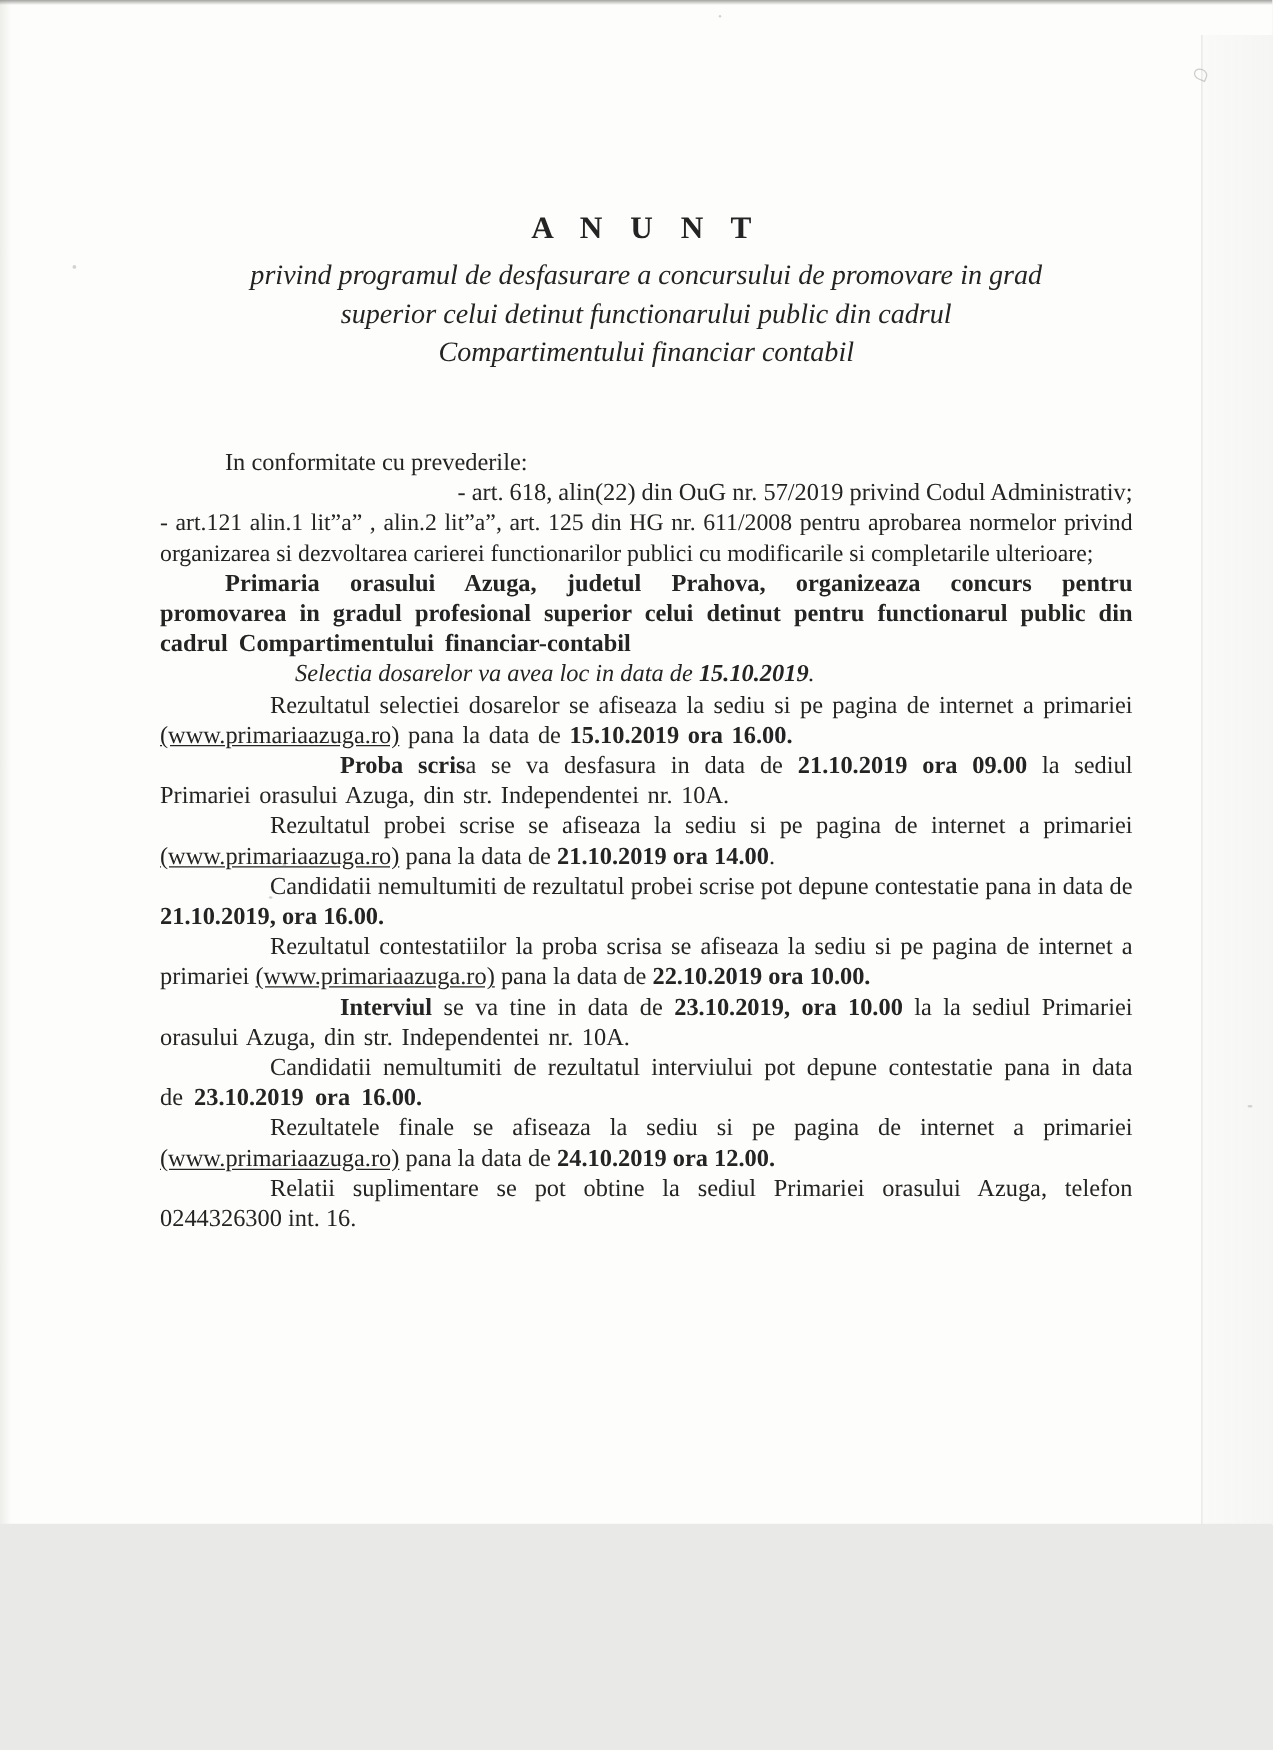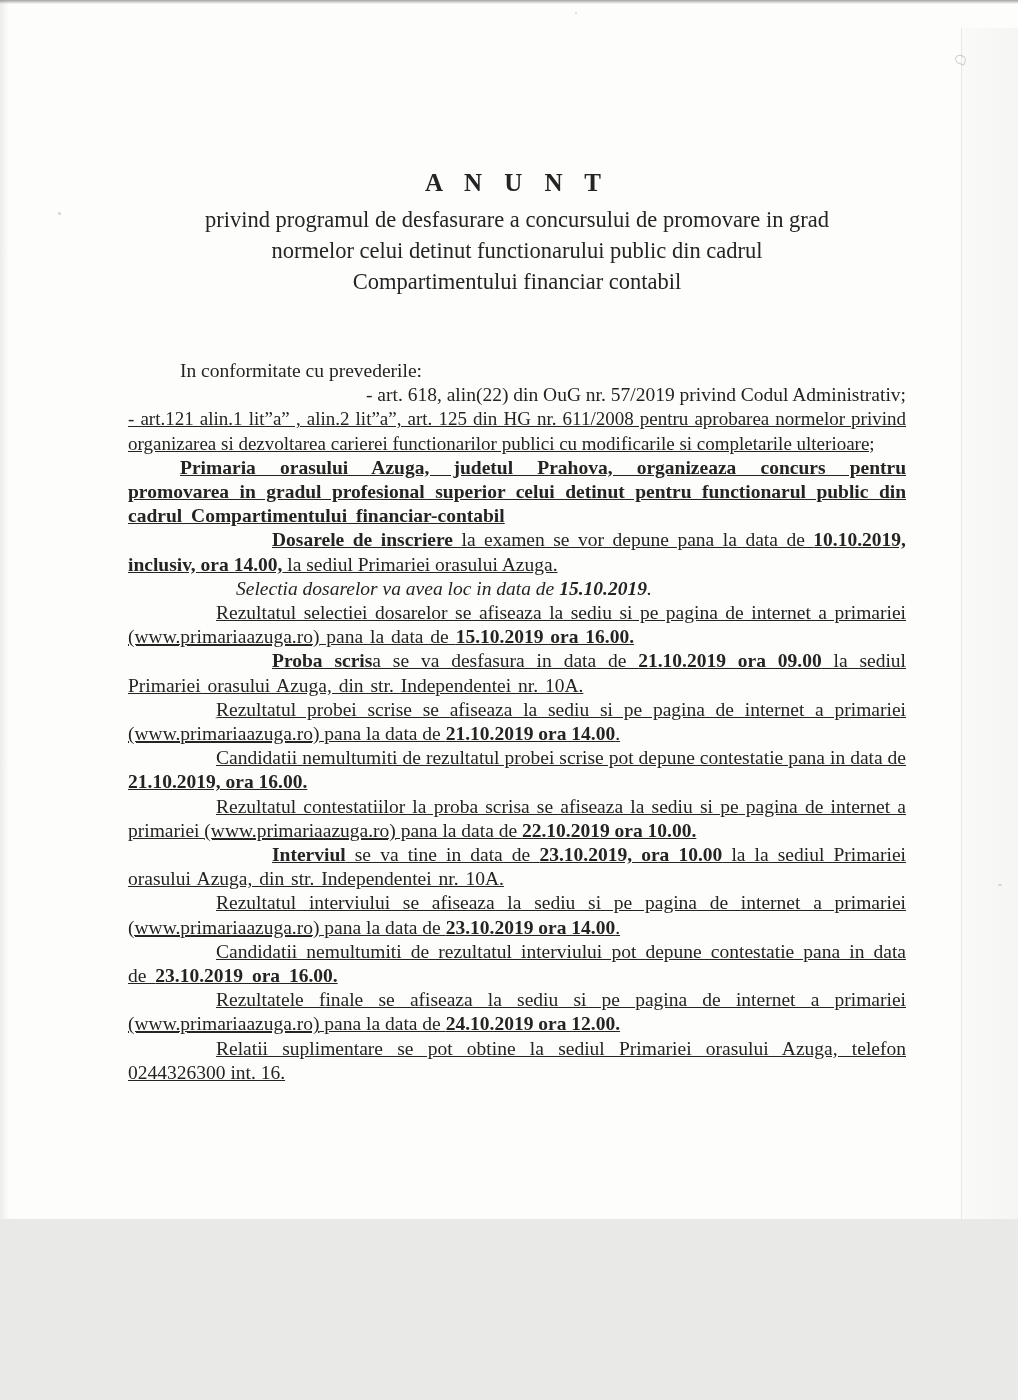--- a/index.html
+++ b/index.html
@@ -21,25 +21,25 @@
     background:linear-gradient(to right, rgba(100,100,95,.02), rgba(100,100,95,.05)); }
   .speck { position:absolute; background:#bdbdb8; border-radius:50%; opacity:.65; }
   .curl { position:absolute; left:955px; top:55px; width:9px; height:7px;
     border:1.5px solid #adada8; border-radius:60% 60% 0 60%;
     transform:rotate(22deg); opacity:.6; background:transparent; }
 
   
   .doc { position:absolute; left:128px; top:168px; width:778px; }
   .title { margin:0; text-align:center; font-size:25px; font-weight:bold;
     letter-spacing:8px; line-height:30px; }
-  .subtitle { margin-top:6px; }
+  .subtitle { margin-top:6px;font-style:italic; }
   .subtitle .sub-line { text-align:center; font-size:22.5px; line-height:31px; }
   .body { margin-top:62px; font-size:19.5px; line-height:24.2px; }
   .body p { margin:0; }
-  .just { text-align:justify;text-decoration:underline; }
+  .just { text-align:justify; }
   .sub  { font-size:19px; margin-left:26px; }
   .i36  { text-indent:36px;text-align:right; }
   .i52  { text-indent:52px; }
   .i90  { text-indent:88px; }
   .i110 { text-indent:108px;font-style:italic; }
   .i144 { text-indent:144px; }
   .g15 { margin-top:15px; } .g18 { margin-top:18px; }
   .g20 { margin-top:20px; } .g22 { margin-top:22px; } .g25 { margin-top:25px; }
   .ws2 { word-spacing:2px; } .ws4 { word-spacing:4px; }
   .b { font-weight:bold; }
@@ -51,37 +51,35 @@
 <div class="page">
 
   <div class="edge-top"></div>
   <div class="edge-left"></div>
   <div class="edge-right"></div>
 
   <div class="doc">
     <h1 class="title">A N U N T</h1>
     <div class="subtitle">
         <div class="sub-line">privind programul de desfasurare a concursului de promovare in grad</div>
-        <div class="sub-line">normelor celui detinut functionarului public din cadrul</div>
+        <div class="sub-line">superior celui detinut functionarului public din cadrul</div>
         <div class="sub-line">Compartimentului financiar contabil</div>
       </div>
     <div class="body">
         <p class="i52"><span>In conformitate cu prevederile:</span></p>
         <p class="i36"><span>- art. 618, alin(22) din OuG nr. 57/2019 privind Codul Administrativ;</span></p>
         <p class="sub just"><span>- art.121 alin.1 lit”a” , alin.2 lit”a”, art. 125 din HG nr. 611/2008 pentru aprobarea normelor privind organizarea si dezvoltarea carierei functionarilor publici cu modificarile si completarile ulterioare;</span></p>
         <p class="i52 just g25 ws4"><span class="b">Primaria orasului Azuga, judetul Prahova, organizeaza concurs pentru promovarea in gradul profesional superior celui detinut pentru functionarul public din cadrul Compartimentului financiar-contabil</span></p>
-        <p class="i144 just g20"><span class="b">Dosarele de inscriere</span><span> la examen se vor depune pana la data de </span><span class="b">10.10.2019, inclusiv, ora 14.00,</span><span> la sediul Primariei orasului Azuga.</span></p>
         <p class="i110 g15"><span>Selectia dosarelor va avea loc in data de </span><span class="b">15.10.2019</span><span>.</span></p>
         <p class="i90 just ws2"><span>Rezultatul selectiei dosarelor se afiseaza la sediu si pe pagina de internet a primariei </span><span class="u">(www.primariaazuga.ro)</span><span> pana la data de </span><span class="b">15.10.2019 ora 16.00.</span></p>
         <p class="i144 just g15 ws2"><span class="b">Proba scris</span><span>a se va desfasura in data de </span><span class="b">21.10.2019 ora 09.00</span><span> la sediul Primariei orasului Azuga, din str. Independentei nr. 10A.</span></p>
         <p class="i90 just"><span>Rezultatul probei scrise se afiseaza la sediu si pe pagina de internet a primariei </span><span class="u">(www.primariaazuga.ro)</span><span> pana la data de </span><span class="b">21.10.2019 ora 14.00</span><span>.</span></p>
         <p class="i90 just"><span>Candidatii nemultumiti de rezultatul probei scrise pot depune contestatie pana in data de </span><span class="b">21.10.2019, ora 16.00.</span></p>
         <p class="i90 just"><span>Rezultatul contestatiilor la proba scrisa se afiseaza la sediu si pe pagina de internet a primariei </span><span class="u">(www.primariaazuga.ro)</span><span> pana la data de </span><span class="b">22.10.2019 ora 10.00.</span></p>
         <p class="i144 just g18 ws2"><span class="b">Interviul</span><span> se va tine in data de </span><span class="b">23.10.2019, ora 10.00</span><span> la la sediul Primariei orasului Azuga, din str. Independentei nr. 10A.</span></p>
-        <p class="i90 just"><span>Rezultatul interviului se afiseaza la sediu si pe pagina de internet a primariei </span><span class="u">(www.primariaazuga.ro)</span><span> pana la data de </span><span class="b">23.10.2019 ora 14.00</span><span>.</span></p>
         <p class="i90 just ws4"><span>Candidatii nemultumiti de rezultatul interviului pot depune contestatie pana in data de </span><span class="b">23.10.2019 ora 16.00.</span></p>
         <p class="i90 just"><span>Rezultatele finale se afiseaza la sediu si pe pagina de internet a primariei </span><span class="u">(www.primariaazuga.ro)</span><span> pana la data de </span><span class="b">24.10.2019 ora 12.00.</span></p>
         <p class="i90 just g22"><span>Relatii suplimentare se pot obtine la sediul Primariei orasului Azuga, telefon 0244326300 int. 16.</span></p>
       </div>
   </div>
 
   <div class="speck" style="left:575px;top:12px;width:2px;height:2px;"></div>
   <div class="curl"></div>
   <div class="speck" style="left:58px;top:212px;width:3px;height:3px;"></div>
   <div class="speck" style="left:226px;top:691px;width:3px;height:2px;"></div>

